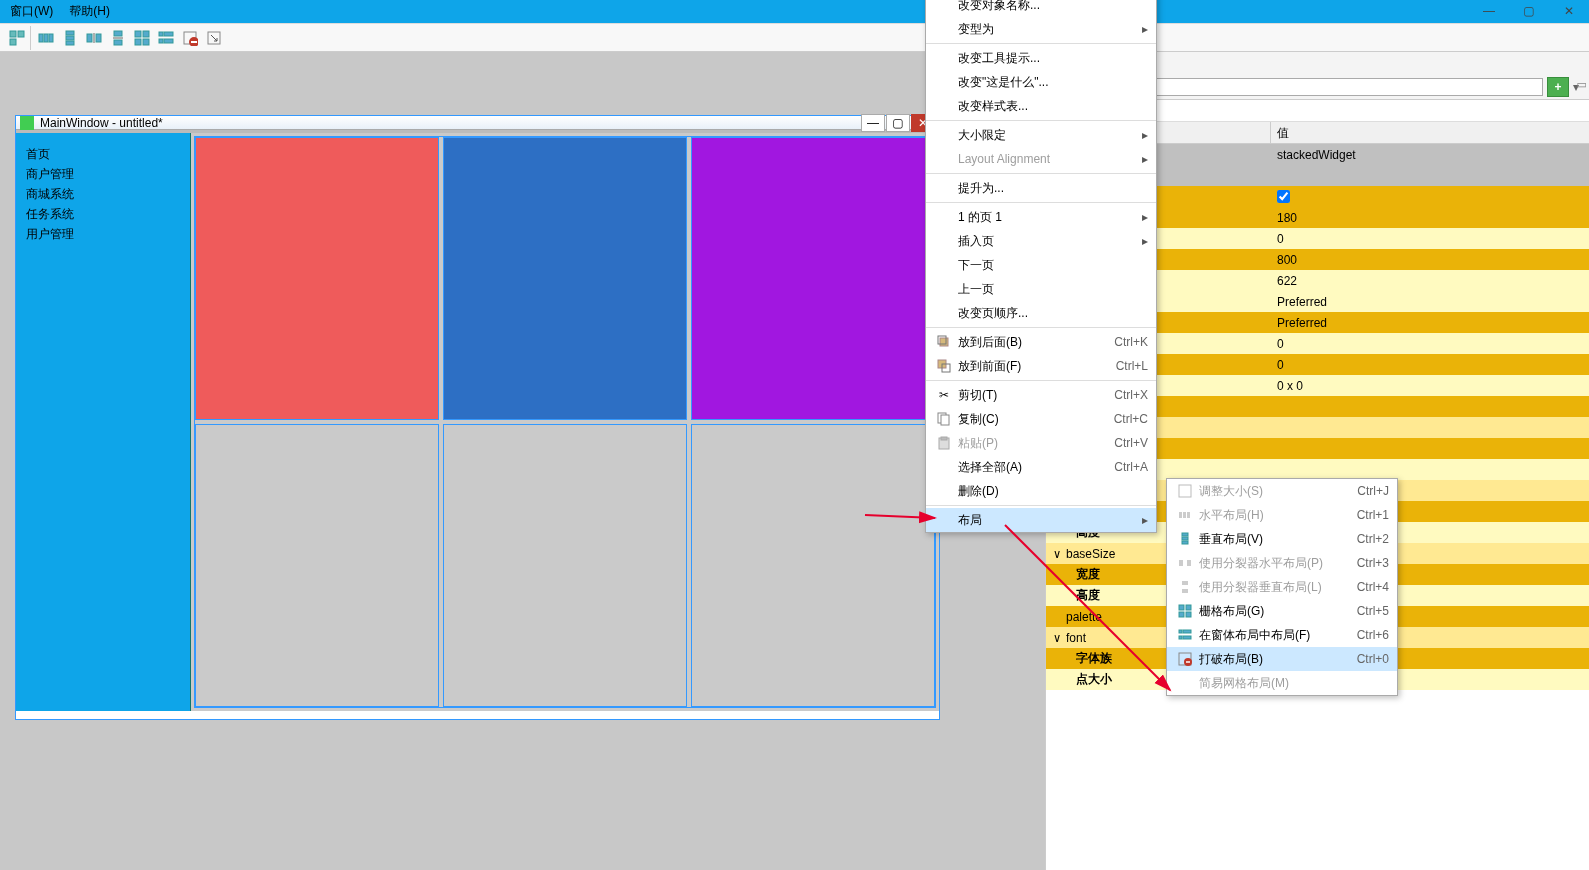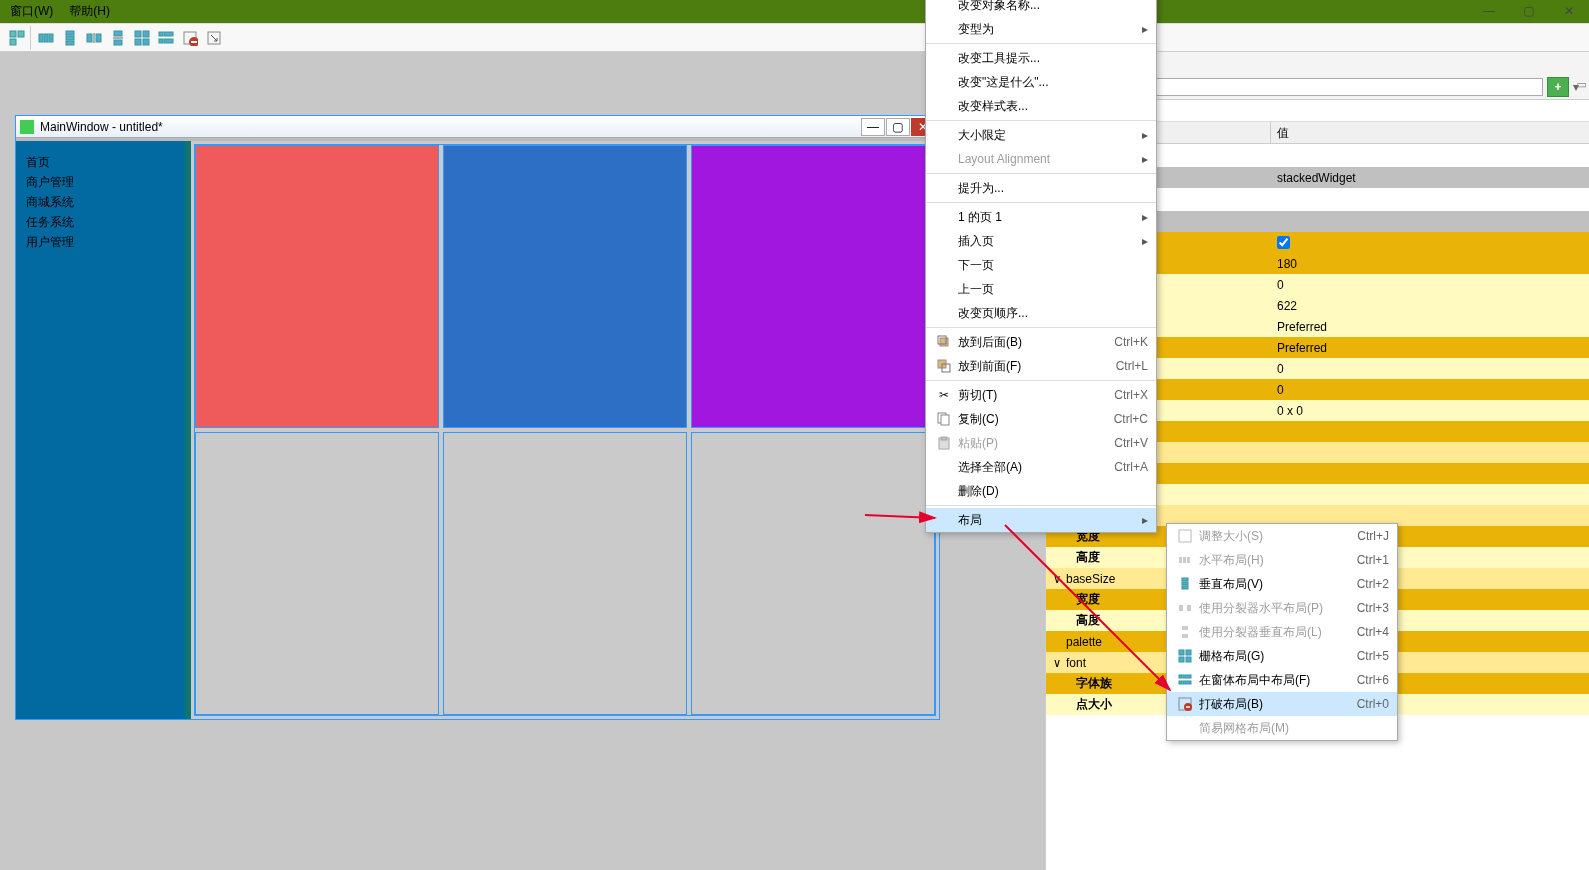--- a/index.html
+++ b/index.html
@@ -1,42 +1,42 @@
 <!DOCTYPE html>
 <html><head>
 <meta charset="utf-8">
 <style>
 * { box-sizing: border-box; margin: 0; padding: 0; font-family: "Microsoft YaHei", Arial, sans-serif; font-size: 12px; }
 body { width: 1589px; height: 870px; background: #f0f0f0; position: relative; overflow: hidden; }
 
 
-.menubar { background: #4d7c0f; border-bottom: 1px solid #ddd; height: 24px; display: flex; align-items: center; padding: 0 10px; gap: 16px; }
+.menubar { background: #0ea5e9; border-bottom: 1px solid #ddd; height: 24px; display: flex; align-items: center; padding: 0 10px; gap: 16px; }
 .menubar span { cursor: default; }
 
 
 .toolbar { background: #f8f8f8; border-bottom: 1px solid #ccc; height: 28px; display: flex; align-items: center; padding: 0 4px; gap: 2px; }
 .tb-group { display: flex; align-items: center; gap: 2px; padding: 0 2px; border-right: 1px solid #ccc; height: 24px; }
 .tb-group:last-child { border-right: none; }
 .tb-btn { width: 22px; height: 22px; display: flex; align-items: center; justify-content: center; border: 1px solid transparent; cursor: pointer; }
 
 
 .workspace { background: #c8c8c8; position: absolute; top: 52px; left: 0; right: 544px; bottom: 0; }
 
 
 .designer-window { position: absolute; left: 15px; top: 115px; width: 925px; height: 605px; border: 1px solid #3399ff; background: #fff; }
-.dw-titlebar { height: 22px; background: linear-gradient(#fff, #e8f0f8); display: flex; align-items: center; padding: 0 4px; border-bottom: 1px solid #aaa; }
+.dw-titlebar { height: 14px; background: linear-gradient(#fff, #e8f0f8); display: flex; align-items: center; padding: 0 4px; border-bottom: 1px solid #aaa; }
 .dw-icon { width: 14px; height: 14px; background: #41cd52; margin-right: 6px; }
 .dw-title { flex: 1; }
 .dw-ctrl { width: 24px; height: 18px; display: flex; align-items: center; justify-content: center; margin-left: 1px; }
 .dw-min { background: #fff; border: 1px solid #aaa; }
 .dw-max { background: #fff; border: 1px solid #aaa; }
 .dw-close { background: #c0392b; color: #fff; }
 
 .dw-body { display: flex; height: calc(100% - 22px); border-top: 3px solid #bbb; }
-.dw-left { width: 175px; background: #0369a1; border-right: 6px solid #0f766e; padding: 10px; }
+.dw-left { width: 175px; background: #0ea5e9; border-right: 1px solid #0f766e; padding: 10px; }
 .dw-left div { margin: 3px 0; }
 .dw-right { flex: 1; background: #cacaca; position: relative; }
 .dw-grid { position: absolute; top: 3px; left: 3px; right: 3px; bottom: 3px; display: grid; grid-template-columns: 1fr 1fr 1fr; grid-template-rows: 1fr 1fr; gap: 4px; border: 1px solid #3399ff; padding: 0; }
 .dw-cell { border: 1px solid #3399ff; }
 .c-red { background: #ef5b5b; }
 .c-blue { background: #2d6fc4; }
 .c-purple { background: #a117e0; }
 .c-grey { background: #cacaca; }
 .dw-scroll-arrows { position: absolute; top: -1px; right: 2px; font-size: 10px; color: #555; letter-spacing: -2px; }
 
@@ -50,42 +50,42 @@
 .rp-crumb { height: 22px; display: flex; align-items: center; padding: 0 6px; background: #fff; border-bottom: 1px solid #ddd; font-size: 11px; color: #444; }
 .rp-header { height: 22px; display: flex; background: #f0f0f0; border-bottom: 1px solid #ccc; }
 .rp-header > div { padding: 3px 6px; border-right: 1px solid #ccc; }
 .rp-header > div:first-child { width: 225px; }
 .rp-header > div:last-child { flex: 1; border-right: none; }
 
 .rp-rows { flex: 1; overflow: hidden; }
 .rp-row { display: flex; height: 21px; align-items: center; }
 .rp-row > div:first-child { width: 225px; padding-left: 6px; display: flex; align-items: center; gap: 4px; }
 .rp-row > div:last-child { flex: 1; padding: 0 6px; display: flex; align-items: center; }
-.bg-grey { background: #c0c0c0; margin-top: 23px; }
+.bg-grey { background: #c0c0c0; }
 .bg-y1 { background: #eab308; }
 .bg-y2 { background: #fffac0; }
 .bg-y3 { background: #ffe992; }
 .indent { padding-left: 30px !important; font-weight: bold; }
 .expander { width: 10px; display: inline-block; text-align: center; cursor: pointer; font-family: monospace; }
 
 input[type=checkbox] { width: 13px; height: 13px; }
 
 
 .cmenu { position: absolute; background: #fff; border: 1px solid #aaa; box-shadow: 2px 2px 6px rgba(0,0,0,0.25); z-index: 100; }
 .cmenu-item { height: 24px; display: flex; align-items: center; padding: 0 8px; min-width: 230px; cursor: default; }
 .cmenu-item.disabled { color: #9e9e9e; }
 .cmenu-item.highlight { background: #cce8ff; }
 .cmenu-sep { height: 1px; background: #ddd; margin: 2px 0; }
 .cmenu-icon { width: 20px; display: flex; justify-content: center; }
 .cmenu-label { flex: 1; padding-left: 4px; }
 .cmenu-sc { color: #666; padding-left: 20px; }
 .cmenu-arrow { color: #555; }
 
 #cmenu1 { left: 925px; top: -8px; }
-#cmenu2 { left: 1166px; top: 523px; }
+#cmenu2 { left: 1166px; top: 478px; }
 
 
 .arrow-svg { position: absolute; pointer-events: none; z-index: 200; }
 
 
 .app-controls { position: absolute; top: 0; right: 0; height: 22px; display: flex; }
 .app-controls > div { width: 40px; display: flex; align-items: center; justify-content: center; color: #444; }
 
 
 .detach-handle { position:absolute; right:2px; top:26px; font-size:11px; color:#888; }
@@ -244,20 +244,24 @@
           <input type="checkbox" checked="" style="">
         </div>
       </div>
     <div class="rp-row bg-y1">
         <div></div>
         <div>180</div>
       </div>
     <div class="rp-row bg-y2">
         <div></div>
         <div>0</div>
+      </div>
+    <div class="rp-row bg-y1">
+        <div></div>
+        <div>800</div>
       </div>
     <div class="rp-row bg-y2">
         <div></div>
         <div>622</div>
       </div>
     <div class="rp-row bg-y2">
         <div></div>
         <div>Preferred</div>
       </div>
     <div class="rp-row bg-y1">

